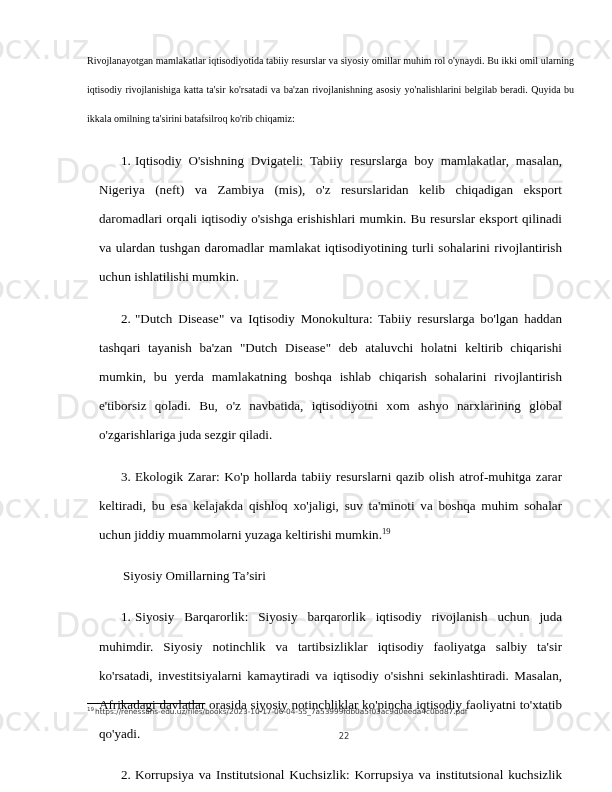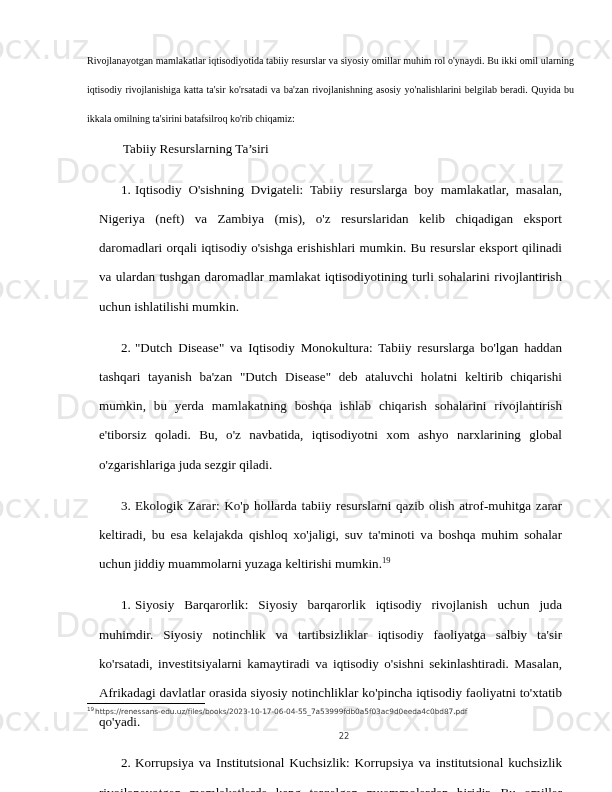--- a/index.html
+++ b/index.html
@@ -172,28 +172,28 @@
   <span class="wm" style="left:340px;  top:700px;">Docx.uz</span>
   <span class="wm" style="left:530px;  top:700px;">Docx.uz</span>
 </div>
 
 <div id="page">
 
   <div id="content-area">
 
     <p class="body-par">Rivojlanayotgan mamlakatlar iqtisodiyotida tabiiy resurslar va siyosiy omillar muhim rol o'ynaydi. Bu ikki omil ularning iqtisodiy rivojlanishiga katta ta'sir ko'rsatadi va ba'zan rivojlanishning asosiy yo'nalishlarini belgilab beradi. Quyida bu ikkala omilning ta'sirini batafsilroq ko'rib chiqamiz:</p>
 
-    <p class="section-head">Tabiiy Resurslarning Ta’siri</p>
 
     <p class="list-item"><span class="num">1.</span><span>Iqtisodiy O'sishning Dvigateli: Tabiiy resurslarga boy mamlakatlar, masalan, Nigeriya (neft) va Zambiya (mis), o'z resurslaridan kelib chiqadigan eksport daromadlari orqali iqtisodiy o'sishga erishishlari mumkin. Bu resurslar eksport qilinadi va ulardan tushgan daromadlar mamlakat iqtisodiyotining turli sohalarini rivojlantirish uchun ishlatilishi mumkin.</span></p>
 
     <p class="list-item"><span class="num">2.</span><span>"Dutch Disease" va Iqtisodiy Monokultura: Tabiiy resurslarga bo'lgan haddan tashqari tayanish ba'zan "Dutch Disease" deb ataluvchi holatni keltirib chiqarishi mumkin, bu yerda mamlakatning boshqa ishlab chiqarish sohalarini rivojlantirish e'tiborsiz qoladi. Bu, o'z navbatida, iqtisodiyotni xom ashyo narxlarining global o'zgarishlariga juda sezgir qiladi.</span></p>
 
     <p class="list-item"><span class="num">3.</span><span>Ekologik Zarar: Ko'p hollarda tabiiy resurslarni qazib olish atrof-muhitga zarar keltiradi, bu esa kelajakda qishloq xo'jaligi, suv ta'minoti va boshqa muhim sohalar uchun jiddiy muammolarni yuzaga keltirishi mumkin.</span><sup class="fn-ref">19</sup></p>
 
+    <p class="section-head">Siyosiy Omillarning Ta’siri</p>
 
     <p class="list-item"><span class="num">1.</span><span>Siyosiy Barqarorlik: Siyosiy barqarorlik iqtisodiy rivojlanish uchun juda muhimdir. Siyosiy notinchlik va tartibsizliklar iqtisodiy faoliyatga salbiy ta'sir ko'rsatadi, investitsiyalarni kamaytiradi va iqtisodiy o'sishni sekinlashtiradi. Masalan, Afrikadagi davlatlar orasida siyosiy notinchliklar ko'pincha iqtisodiy faoliyatni to'xtatib qo'yadi.</span></p>
 
     <p class="list-item"><span class="num">2.</span><span>Korrupsiya va Institutsional Kuchsizlik: Korrupsiya va institutsional kuchsizlik rivojlanayotgan mamlakatlarda keng tarqalgan muammolardan biridir. Bu omillar resurslarni samarali taqsimlashni cheklaydi va iqtisodiyotning umumiy</span></p>
 
   </div>
 
   <div id="footnote-block">
     <div id="footnote-rule"></div>
     <div id="footnote-text"><sup>19</sup><span>https://renessans-edu.uz/files/books/2023-10-17-06-04-55_7a53999fdb0a5f03ac9d0eeda4c0bd87.pdf</span></div>

